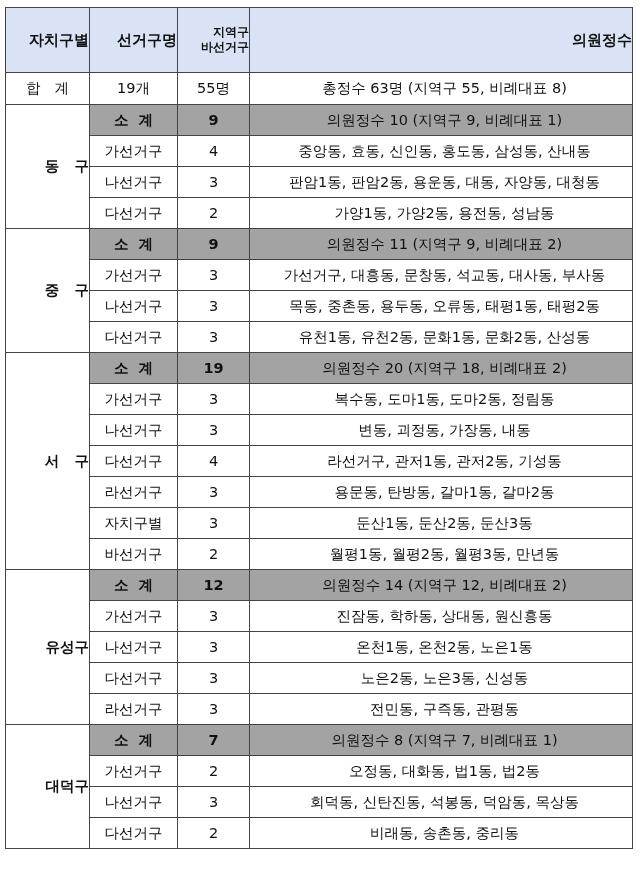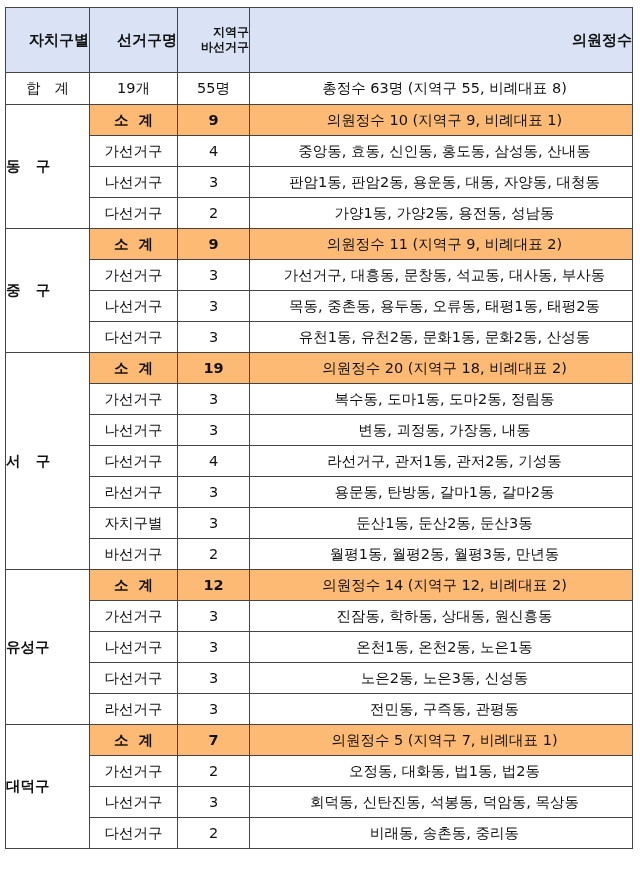--- a/index.html
+++ b/index.html
@@ -4,23 +4,23 @@
   <style>
     html, body { margin:0; padding:0; background:#ffffff; }
     body { width:640px; height:877px; position:relative; font-family:"DejaVu Sans", sans-serif; color:#111; }
     table { position:absolute; left:5px; top:7px; width:627px; border-collapse:collapse; table-layout:fixed; }
     td, th { border:1px solid #444; font-size:14.5px; padding:0; height:30px; }
     th { background:#dae3f5; font-weight:bold; height:64px; font-size:15px; text-align:right; }
     th.small { font-size:12px; line-height:15px; }
     td.c { text-align:center; }
     td.l { text-align:center; padding-left:7px; white-space:nowrap; }
     tr.total td { height:31px; }
-    tr.sub td.s { background:#fdba74; }
+    tr.sub td.s { background:#a3a3a3; }
     tr.sub td.b { font-weight:bold; }
-    td.dist { font-weight:bold; text-align:left; letter-spacing:0; }
+    td.dist { font-weight:bold; text-align:right; letter-spacing:0; }
   </style>
 </head>
 <body>
 
 <table>
   <colgroup>
     <col style="width:84px">
     <col style="width:88px">
     <col style="width:72px">
     <col style="width:383px">
@@ -141,21 +141,21 @@
       </tr>
       <tr>
         <td class="c">라선거구</td>
         <td class="c">3</td>
         <td class="l">전민동, 구즉동, 관평동</td>
       </tr>
       <tr class="sub">
         <td class="dist" rowspan="4" style="white-space:pre">대덕구</td>
         <td class="c s b" style="white-space:pre">소  계</td>
         <td class="c s b">7</td>
-        <td class="l s">의원정수 5 (지역구 7, 비례대표 1)</td>
+        <td class="l s">의원정수 8 (지역구 7, 비례대표 1)</td>
       </tr>
       <tr>
         <td class="c">가선거구</td>
         <td class="c">2</td>
         <td class="l">오정동, 대화동, 법1동, 법2동</td>
       </tr>
       <tr>
         <td class="c">나선거구</td>
         <td class="c">3</td>
         <td class="l">회덕동, 신탄진동, 석봉동, 덕암동, 목상동</td>

